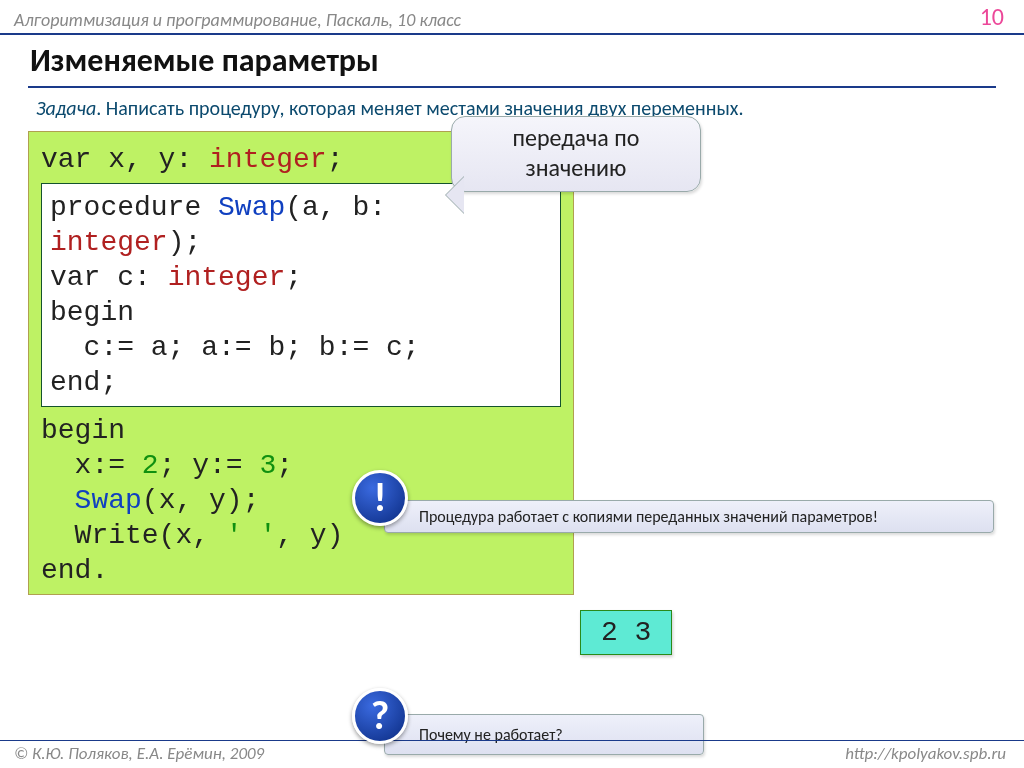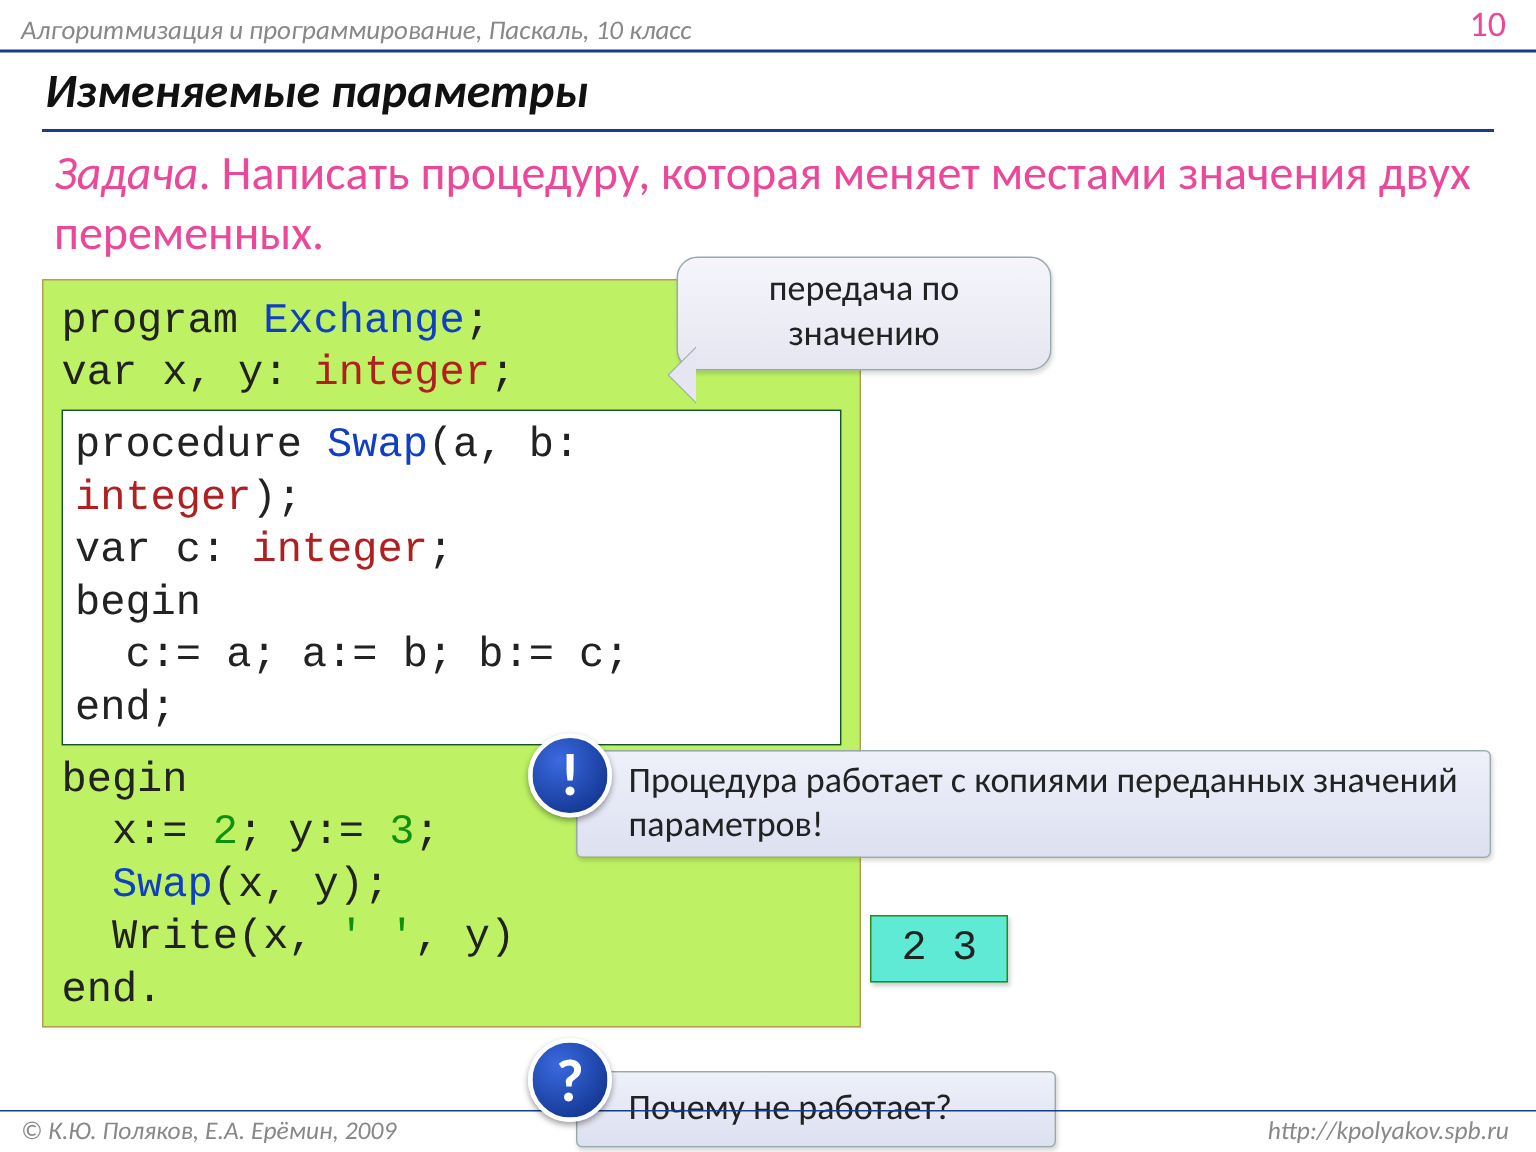--- a/index.html
+++ b/index.html
@@ -15,24 +15,24 @@
     display: flex; justify-content: space-between; align-items: flex-end;
     padding: 2px 20px 2px 14px;
     font-size: 18px; font-style: italic; color: #888;
   }
   .top-bar .page-num { font-style: normal; color: #ec4899; font-size: 24px; }
   .hr-top { height: 2px; background: #1a3a8a; margin: 0; }
   .content { padding: 6px 28px 0 28px; position: relative; }
   h1.title {
     font-size: 32px; font-weight: 700; color: #111;
     border-bottom: 2px solid #1a3a8a;
-    padding: 0 0 6px 2px; margin-bottom: 8px; font-style: italic;
+    padding: 0 0 6px 2px; margin-bottom: 8px;
   }
   .task {
-    font-size: 32px; color: #ec4899;
+    font-size: 20px; color: #0c4a6e;
     padding: 0 0 10px 8px; line-height: 1.25;
   }
   .task .em { font-style: italic; }
   .code-outer {
     position: relative;
     width: 546px;
     background: #bef264;
     border: 1px solid #b0a050;
     padding: 10px 12px 6px 12px;
     font-family: "Courier New", monospace;
@@ -91,21 +91,21 @@
     display: flex; align-items: center; justify-content: center;
     z-index: 2; margin-right: -24px;
     font-family: Calibri, Arial, sans-serif;
   }
   .note-box {
     background: linear-gradient(#eef0fa,#dde0f0);
     border: 1px solid #9aa;
     border-radius: 4px;
     padding: 6px 14px 6px 34px;
     font-family: Calibri, Arial, sans-serif;
-    font-size: 24px; line-height: 1.2;
+    font-size: 16px; line-height: 1.2;
     box-shadow: 1px 2px 3px rgba(0,0,0,0.15);
     margin-top: 38px;
   }
   .note-box.r1b { width: 610px; }
   .note-box.r2b { width: 320px; padding-top: 10px; padding-bottom: 10px; }
   .result-box {
     position: absolute; left: 580px; top: 610px;
     background: #5eead4;
     border: 1px solid #2a8a1a;
     padding: 6px 20px;
@@ -133,21 +133,20 @@
 <div class="content">
   <h1 class="title">Изменяемые параметры</h1>
 
   <div class="task">
     <span class="em">Задача</span><span>. Написать процедуру, которая меняет местами значения двух переменных.</span>
   </div>
 
   <div class="code-outer">
     <div class="callout-bubble">передача по значению</div>
 
-    <div><span>program </span><span class="kw-blue">Exchange</span><span>;</span></div>
     <div><span>var x, y: </span><span class="kw-red">integer</span><span>;</span></div>
 
     <div class="code-inner">
       <div><span>procedure </span><span class="kw-blue">Swap</span><span>(a, b: </span><span class="kw-red">integer</span><span>);</span></div>
       <div><span>var c: </span><span class="kw-red">integer</span><span>;</span></div>
       <div>begin</div>
       <div style="white-space: pre;">  c:= a; a:= b; b:= c;</div>
       <div>end;</div>
     </div>
 

